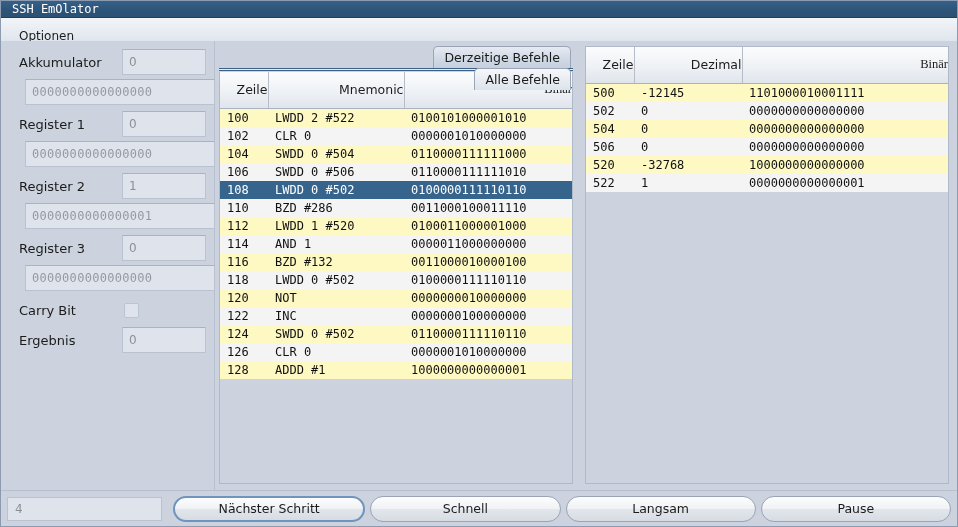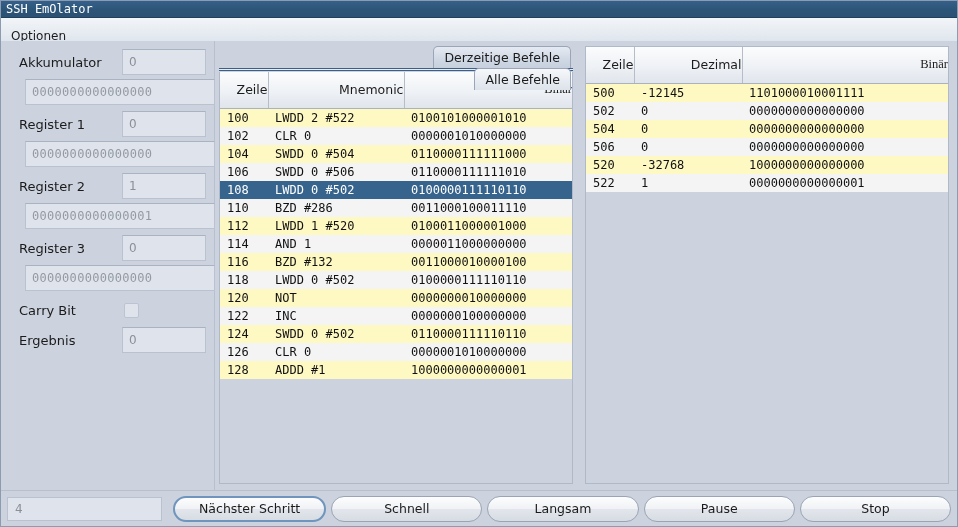--- a/index.html
+++ b/index.html
@@ -20,34 +20,34 @@
   }
 
   
   .titlebar {
     height: 17px;
     background: linear-gradient(to bottom, #35608a 0%, #2d5578 55%, #2b5173 100%);
     color: #ffffff;
     font-family: "DejaVu Sans Mono", monospace;
     font-size: 12px;
     line-height: 17px;
-    padding-left: 5px;
+    padding-left: 11px;
     letter-spacing: 0px;
     border-bottom: 1px solid #1f3f5c;
     user-select: none;
   }
 
   
   .menubar {
     height: 37px;
     background: linear-gradient(to bottom, #f2f5f8 0%, #e2e8ef 55%, #d3dae4 100%);
     border-bottom: 1px solid #9aa6b8;
     display: flex;
     align-items: center;
-    padding-left: 4px;
+    padding-left: 12px;
   }
   .menubar .menu-item {
     font-size: 12px;
     color: #1b1b1b;
     padding: 2px 6px;
     cursor: default;
   }
 
   
   .body {
@@ -466,17 +466,16 @@
 
   </div>
 
   <div class="bottombar">
     <div class="statusfield">4</div>
     <div id="btn-container" style="display:flex;flex:1;gap:5px;">
         <div class="btn focused">Nächster Schritt</div>
         <div class="btn">Schnell</div>
         <div class="btn">Langsam</div>
         <div class="btn">Pause</div>
-        <div class="btn">Stop</div>
       </div>
   </div>
 
 </div>
 
 </body></html>

